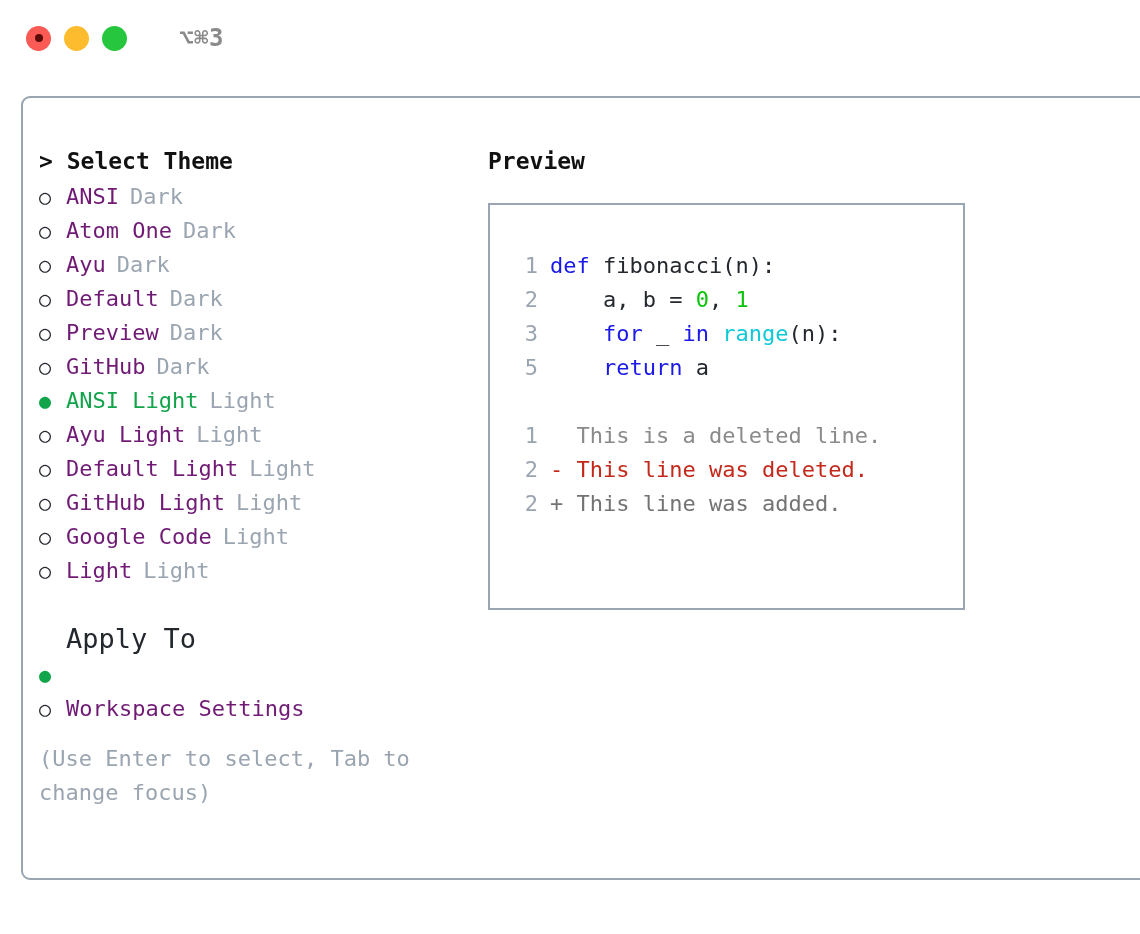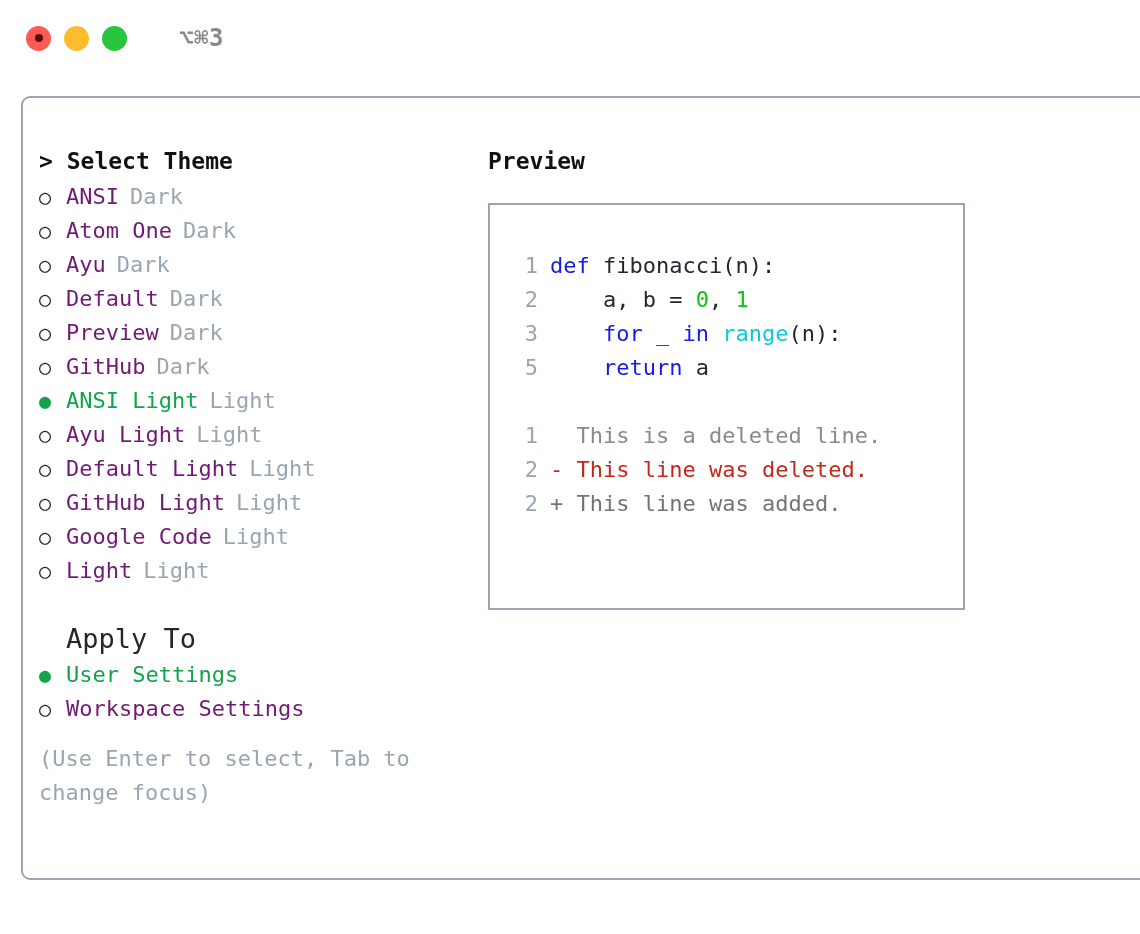--- a/index.html
+++ b/index.html
@@ -211,21 +211,21 @@
             <div class="row"><span class="bullet">○</span><span class="label">Default Light</span><span class="variant">Light</span></div>
             <div class="row"><span class="bullet">○</span><span class="label">GitHub Light</span><span class="variant">Light</span></div>
             <div class="row"><span class="bullet">○</span><span class="label">Google Code</span><span class="variant">Light</span></div>
             <div class="row"><span class="bullet">○</span><span class="label">Light</span><span class="variant">Light</span></div>
           </div>
 
         <div class="spacer-block"></div>
 
         <div class="group-label">Apply To</div>
         <div class="list" id="apply-list">
-            <div class="row sel"><span class="bullet sel">●</span><span class="label">User Settings</span></div>
+            <div class="row sel"><span class="bullet sel">●</span></div>
             <div class="row"><span class="bullet">○</span><span class="label">Workspace Settings</span></div>
           </div>
 
         <div class="hint">(Use Enter to select, Tab to change focus)</div>
       </div>
 
       <div class="col-right">
         <div class="preview-head">Preview</div>
         <div class="preview-box">
           <div id="code-block">

